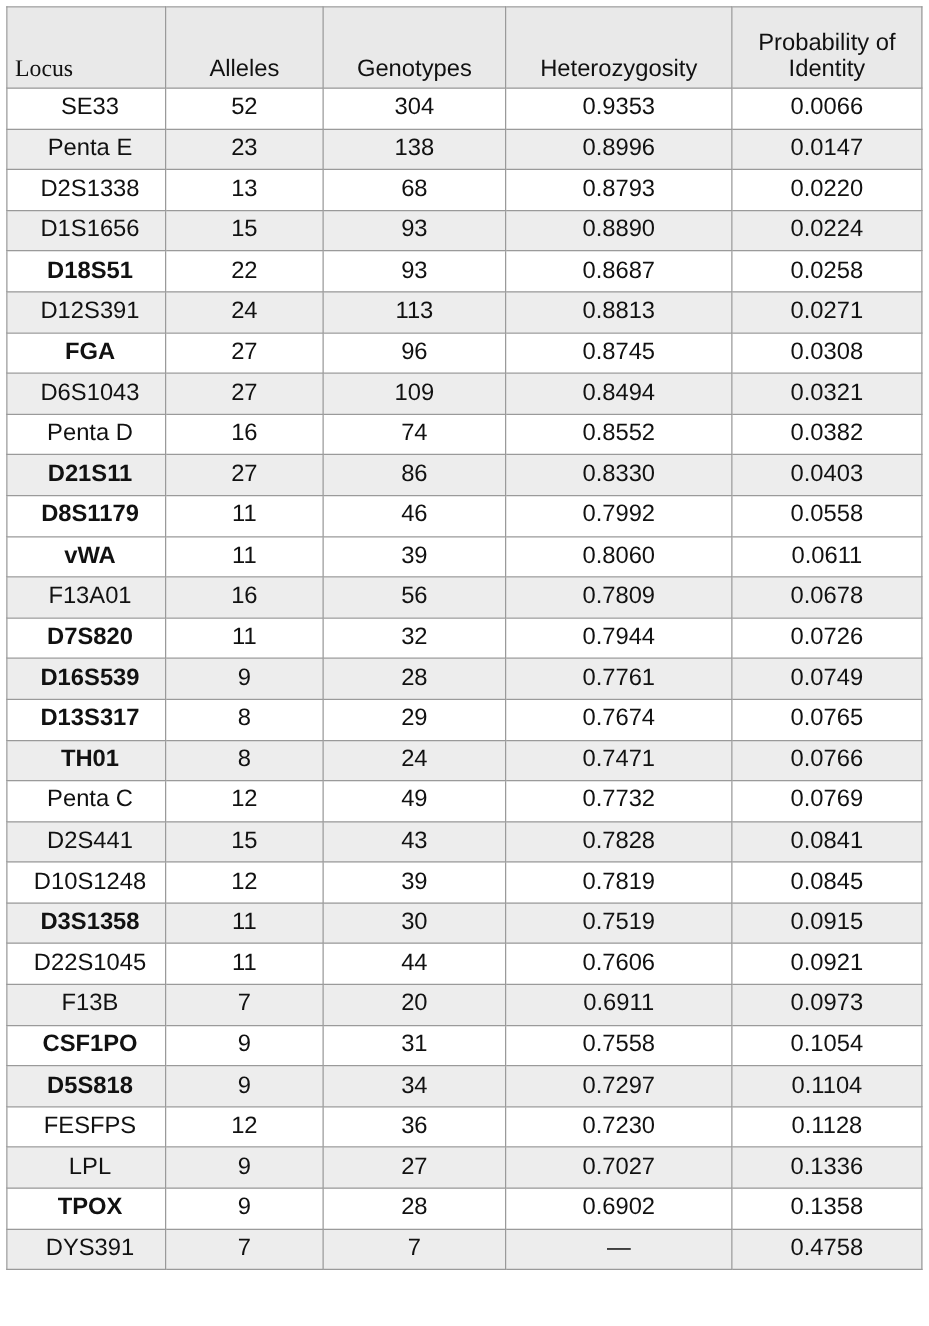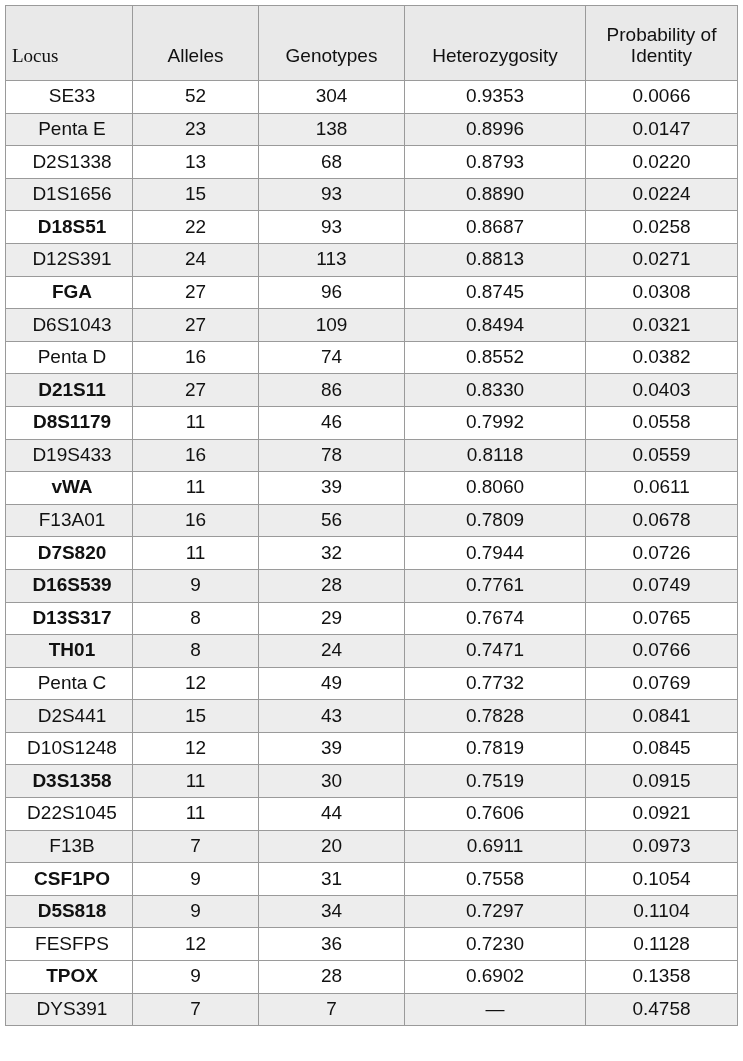--- a/index.html
+++ b/index.html
@@ -28,21 +28,21 @@
       padding: 0;
       font-size: 19px;
       line-height: 1.1;
     }
     table.loci thead th {
       background: #e9e9e9;
       height: 61px;
       vertical-align: bottom;
       font-weight: normal;
       text-align: center;
-      padding-bottom: 13px;
+      padding-bottom: 3px;
     }
     table.loci thead th.col-locus {
       text-align: left;
       padding-left: 6px;
       font-family: Liberation Serif, serif;
     }
     table.loci tbody td {
       height: 31.6px;
       text-align: center;
       vertical-align: middle;
@@ -155,27 +155,20 @@
         <td>0.8330</td>
         <td>0.0403</td>
       </tr>
       <tr>
         <td class="locus codis">D8S1179</td>
         <td>11</td>
         <td>46</td>
         <td>0.7992</td>
         <td>0.0558</td>
       </tr>
-      <tr class="shade">
-        <td class="locus">D19S433</td>
-        <td>16</td>
-        <td>78</td>
-        <td>0.8118</td>
-        <td>0.0559</td>
-      </tr>
       <tr>
         <td class="locus codis">vWA</td>
         <td>11</td>
         <td>39</td>
         <td>0.8060</td>
         <td>0.0611</td>
       </tr>
       <tr class="shade">
         <td class="locus">F13A01</td>
         <td>16</td>
@@ -267,20 +260,27 @@
         <td>0.7297</td>
         <td>0.1104</td>
       </tr>
       <tr>
         <td class="locus">FESFPS</td>
         <td>12</td>
         <td>36</td>
         <td>0.7230</td>
         <td>0.1128</td>
       </tr>
+      <tr class="shade">
+        <td class="locus">LPL</td>
+        <td>9</td>
+        <td>27</td>
+        <td>0.7027</td>
+        <td>0.1336</td>
+      </tr>
       <tr>
         <td class="locus codis">TPOX</td>
         <td>9</td>
         <td>28</td>
         <td>0.6902</td>
         <td>0.1358</td>
       </tr>
       <tr class="shade">
         <td class="locus">DYS391</td>
         <td>7</td>

